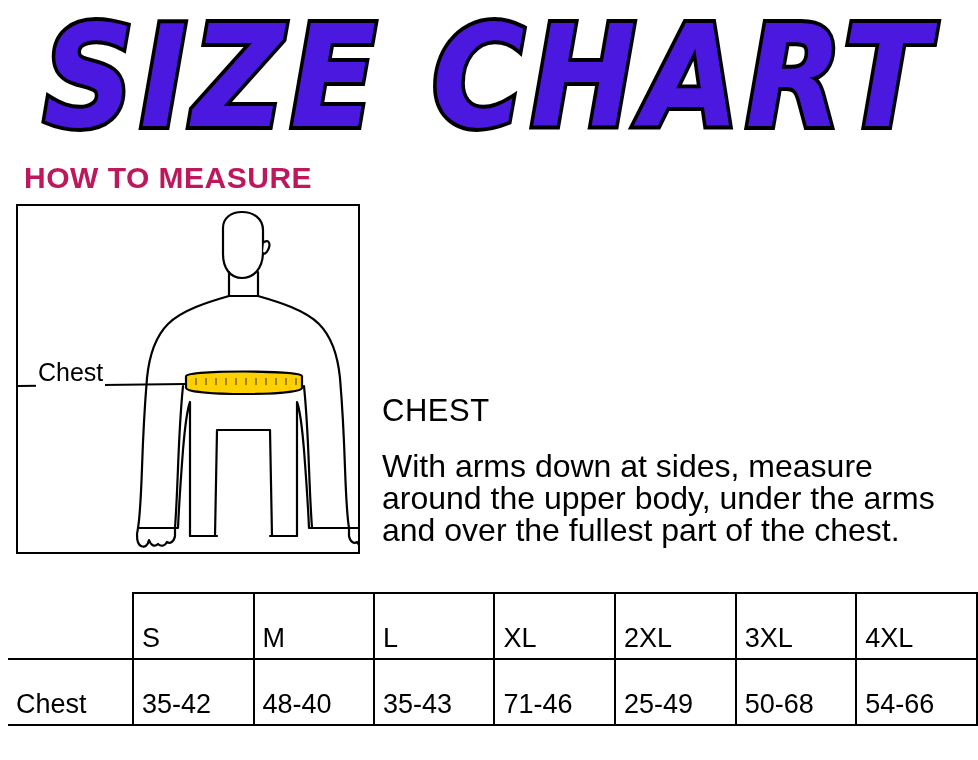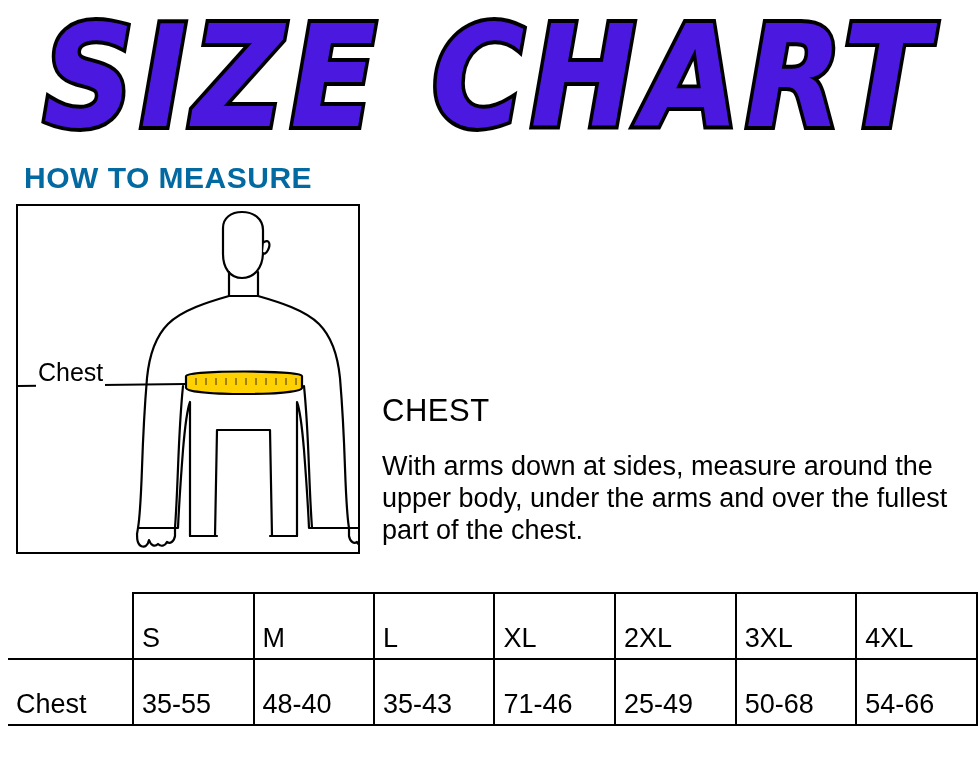--- a/index.html
+++ b/index.html
@@ -42,21 +42,21 @@
 
   
   #how-to-measure {
     position: absolute;
     left: 24px;
     top: 161px;
     font-family: "Liberation Sans", sans-serif;
     font-weight: bold;
     font-size: 30px;
     letter-spacing: 0.5px;
-    color: #0369a1;
+    color: #be185d;
   }
 
   
   #figure-box {
     position: absolute;
     left: 16px;
     top: 204px;
     width: 344px;
     height: 350px;
     border: 2px solid #000;
@@ -89,21 +89,21 @@
     font-size: 31px;
     color: #000;
     letter-spacing: 0.5px;
   }
   #desc-body {
     position: absolute;
     left: 382px;
     top: 450px;
     width: 588px;
     font-family: "Liberation Sans", sans-serif;
-    font-size: 27px;
+    font-size: 32px;
     line-height: 32px;
     color: #000;
   }
 
   
   #size-table {
     position: absolute;
     left: 8px;
     top: 592px;
     border-collapse: collapse;
@@ -198,21 +198,21 @@
       <td class="c-size">S</td>
       <td class="c-size">M</td>
       <td class="c-size">L</td>
       <td class="c-size">XL</td>
       <td class="c-size">2XL</td>
       <td class="c-size">3XL</td>
       <td class="c-size">4XL</td>
     </tr>
     <tr>
       <td class="rowhead c-label">Chest</td>
-      <td class="c-size">35-55</td>
+      <td class="c-size">35-42</td>
       <td class="c-size">48-40</td>
       <td class="c-size">35-43</td>
       <td class="c-size">71-46</td>
       <td class="c-size">25-49</td>
       <td class="c-size">50-68</td>
       <td class="c-size">54-66</td>
     </tr>
   </tbody>
 </table>
 

